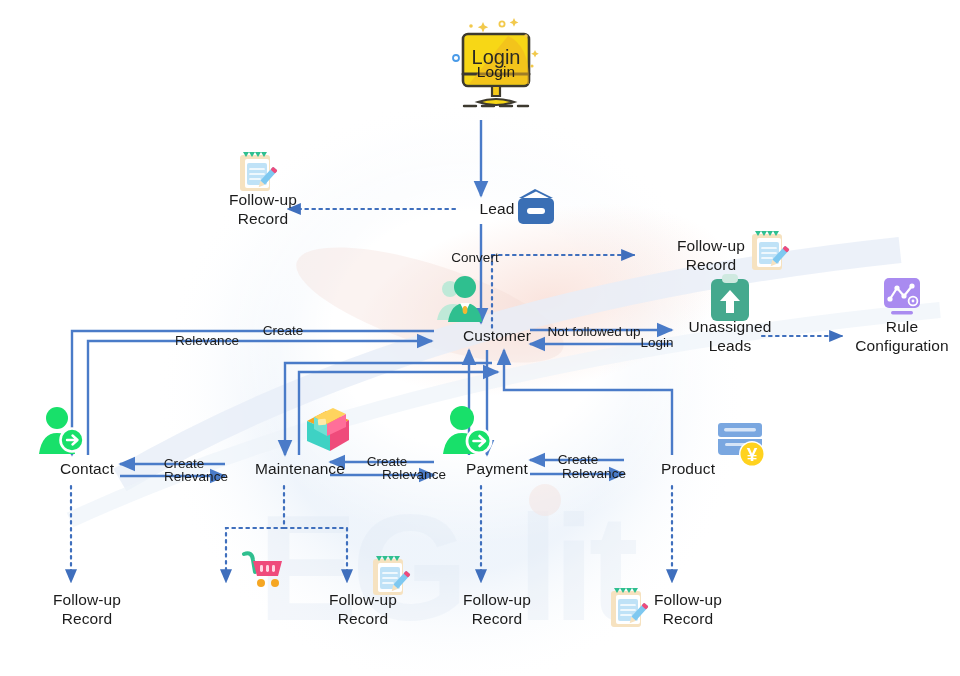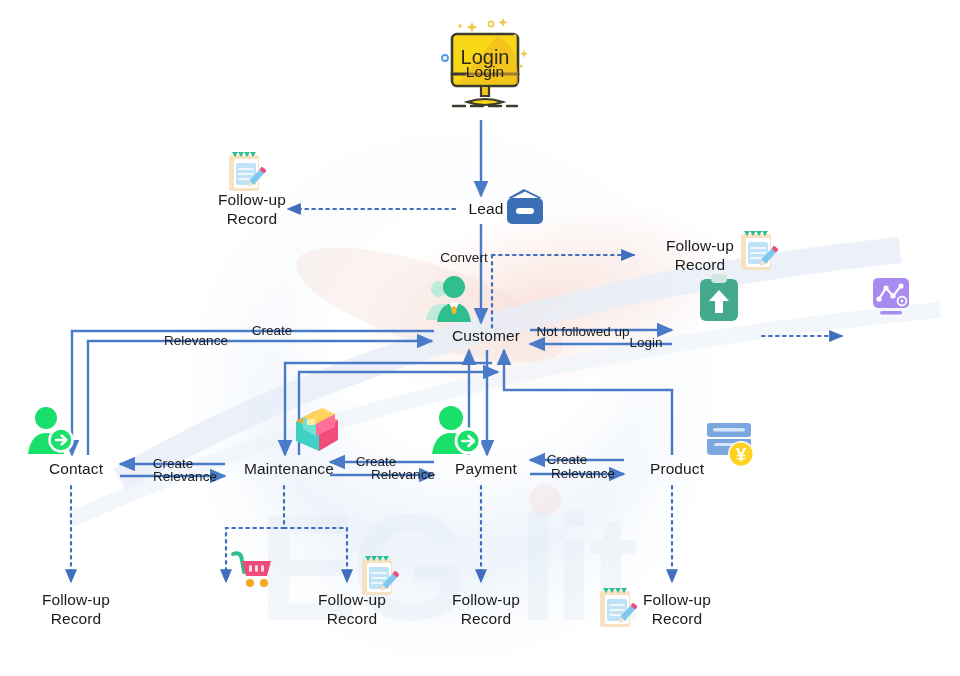--- a/index.html
+++ b/index.html
@@ -11,21 +11,21 @@
     overflow:hidden;
     position:relative;
   }
   #stage{
     position:relative;
     width:960px;height:676px;
     overflow:hidden;
   }
   #bg-layer{position:absolute;left:0;top:0;width:960px;height:676px;}
   #edge-layer{position:absolute;left:0;top:0;width:960px;height:676px;}
-  #node-layer{position:absolute;left:5px;top:0;width:824px;height:676px;}
+  #node-layer{position:absolute;left:16px;top:0;width:824px;height:676px;}
 
   .node{
     position:absolute;
     transform:translate(-50%,-50%);
     text-align:center;
     color:#1b1b1b;
     font-size:15.5px;
     line-height:18px;
     white-space:nowrap;
     letter-spacing:0.1px;
@@ -375,20 +375,28 @@
         <div>Follow-up</div>
         <div>Record</div>
       </div>
     <div class="node two-line" style="left: 695px; top: 255px;">
         <div>Follow-up</div>
         <div>Record</div>
       </div>
     <div class="node" style="left: 481px; top: 336px;">
         <div>Customer</div>
       </div>
+    <div class="node two-line" style="left: 714px; top: 336px;">
+        <div>Unassigned</div>
+        <div>Leads</div>
+      </div>
+    <div class="node two-line" style="left: 886px; top: 336px;">
+        <div>Rule</div>
+        <div>Configuration</div>
+      </div>
     <div class="node" style="left: 71px; top: 469px;">
         <div>Contact</div>
       </div>
     <div class="node" style="left: 284px; top: 469px;">
         <div>Maintenance</div>
       </div>
     <div class="node" style="left: 481px; top: 469px;">
         <div>Payment</div>
       </div>
     <div class="node" style="left: 672px; top: 469px;">

